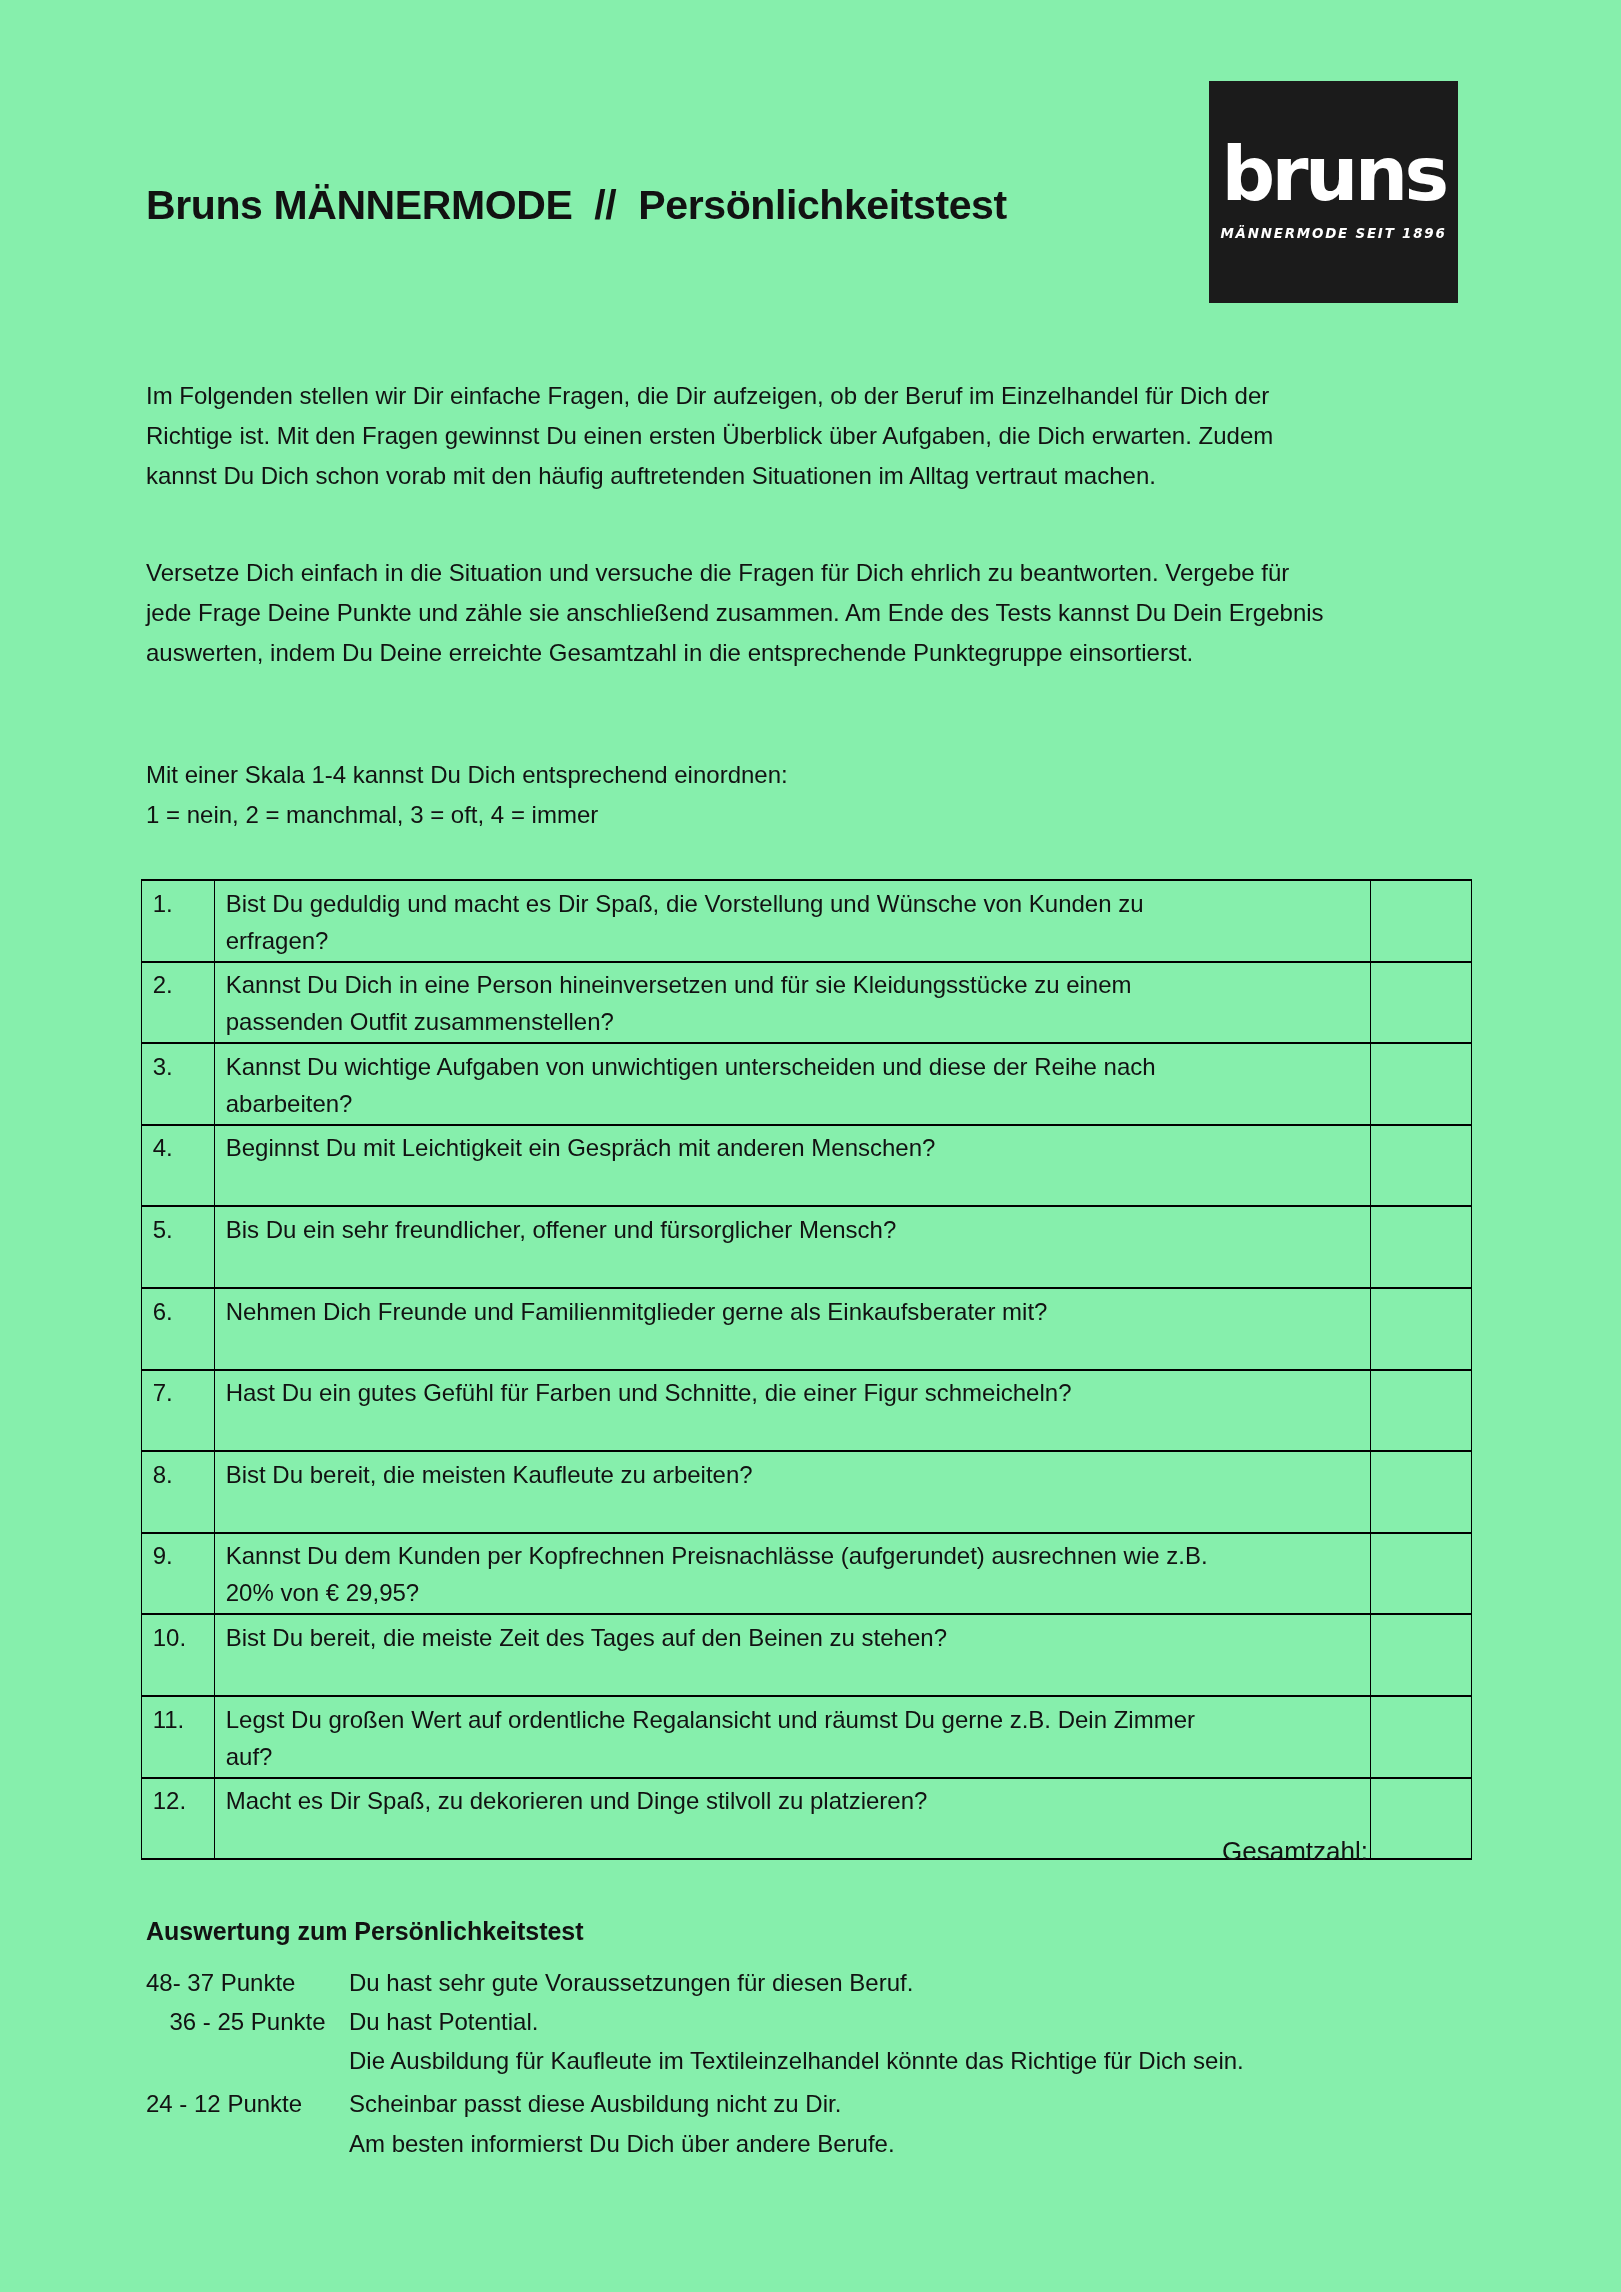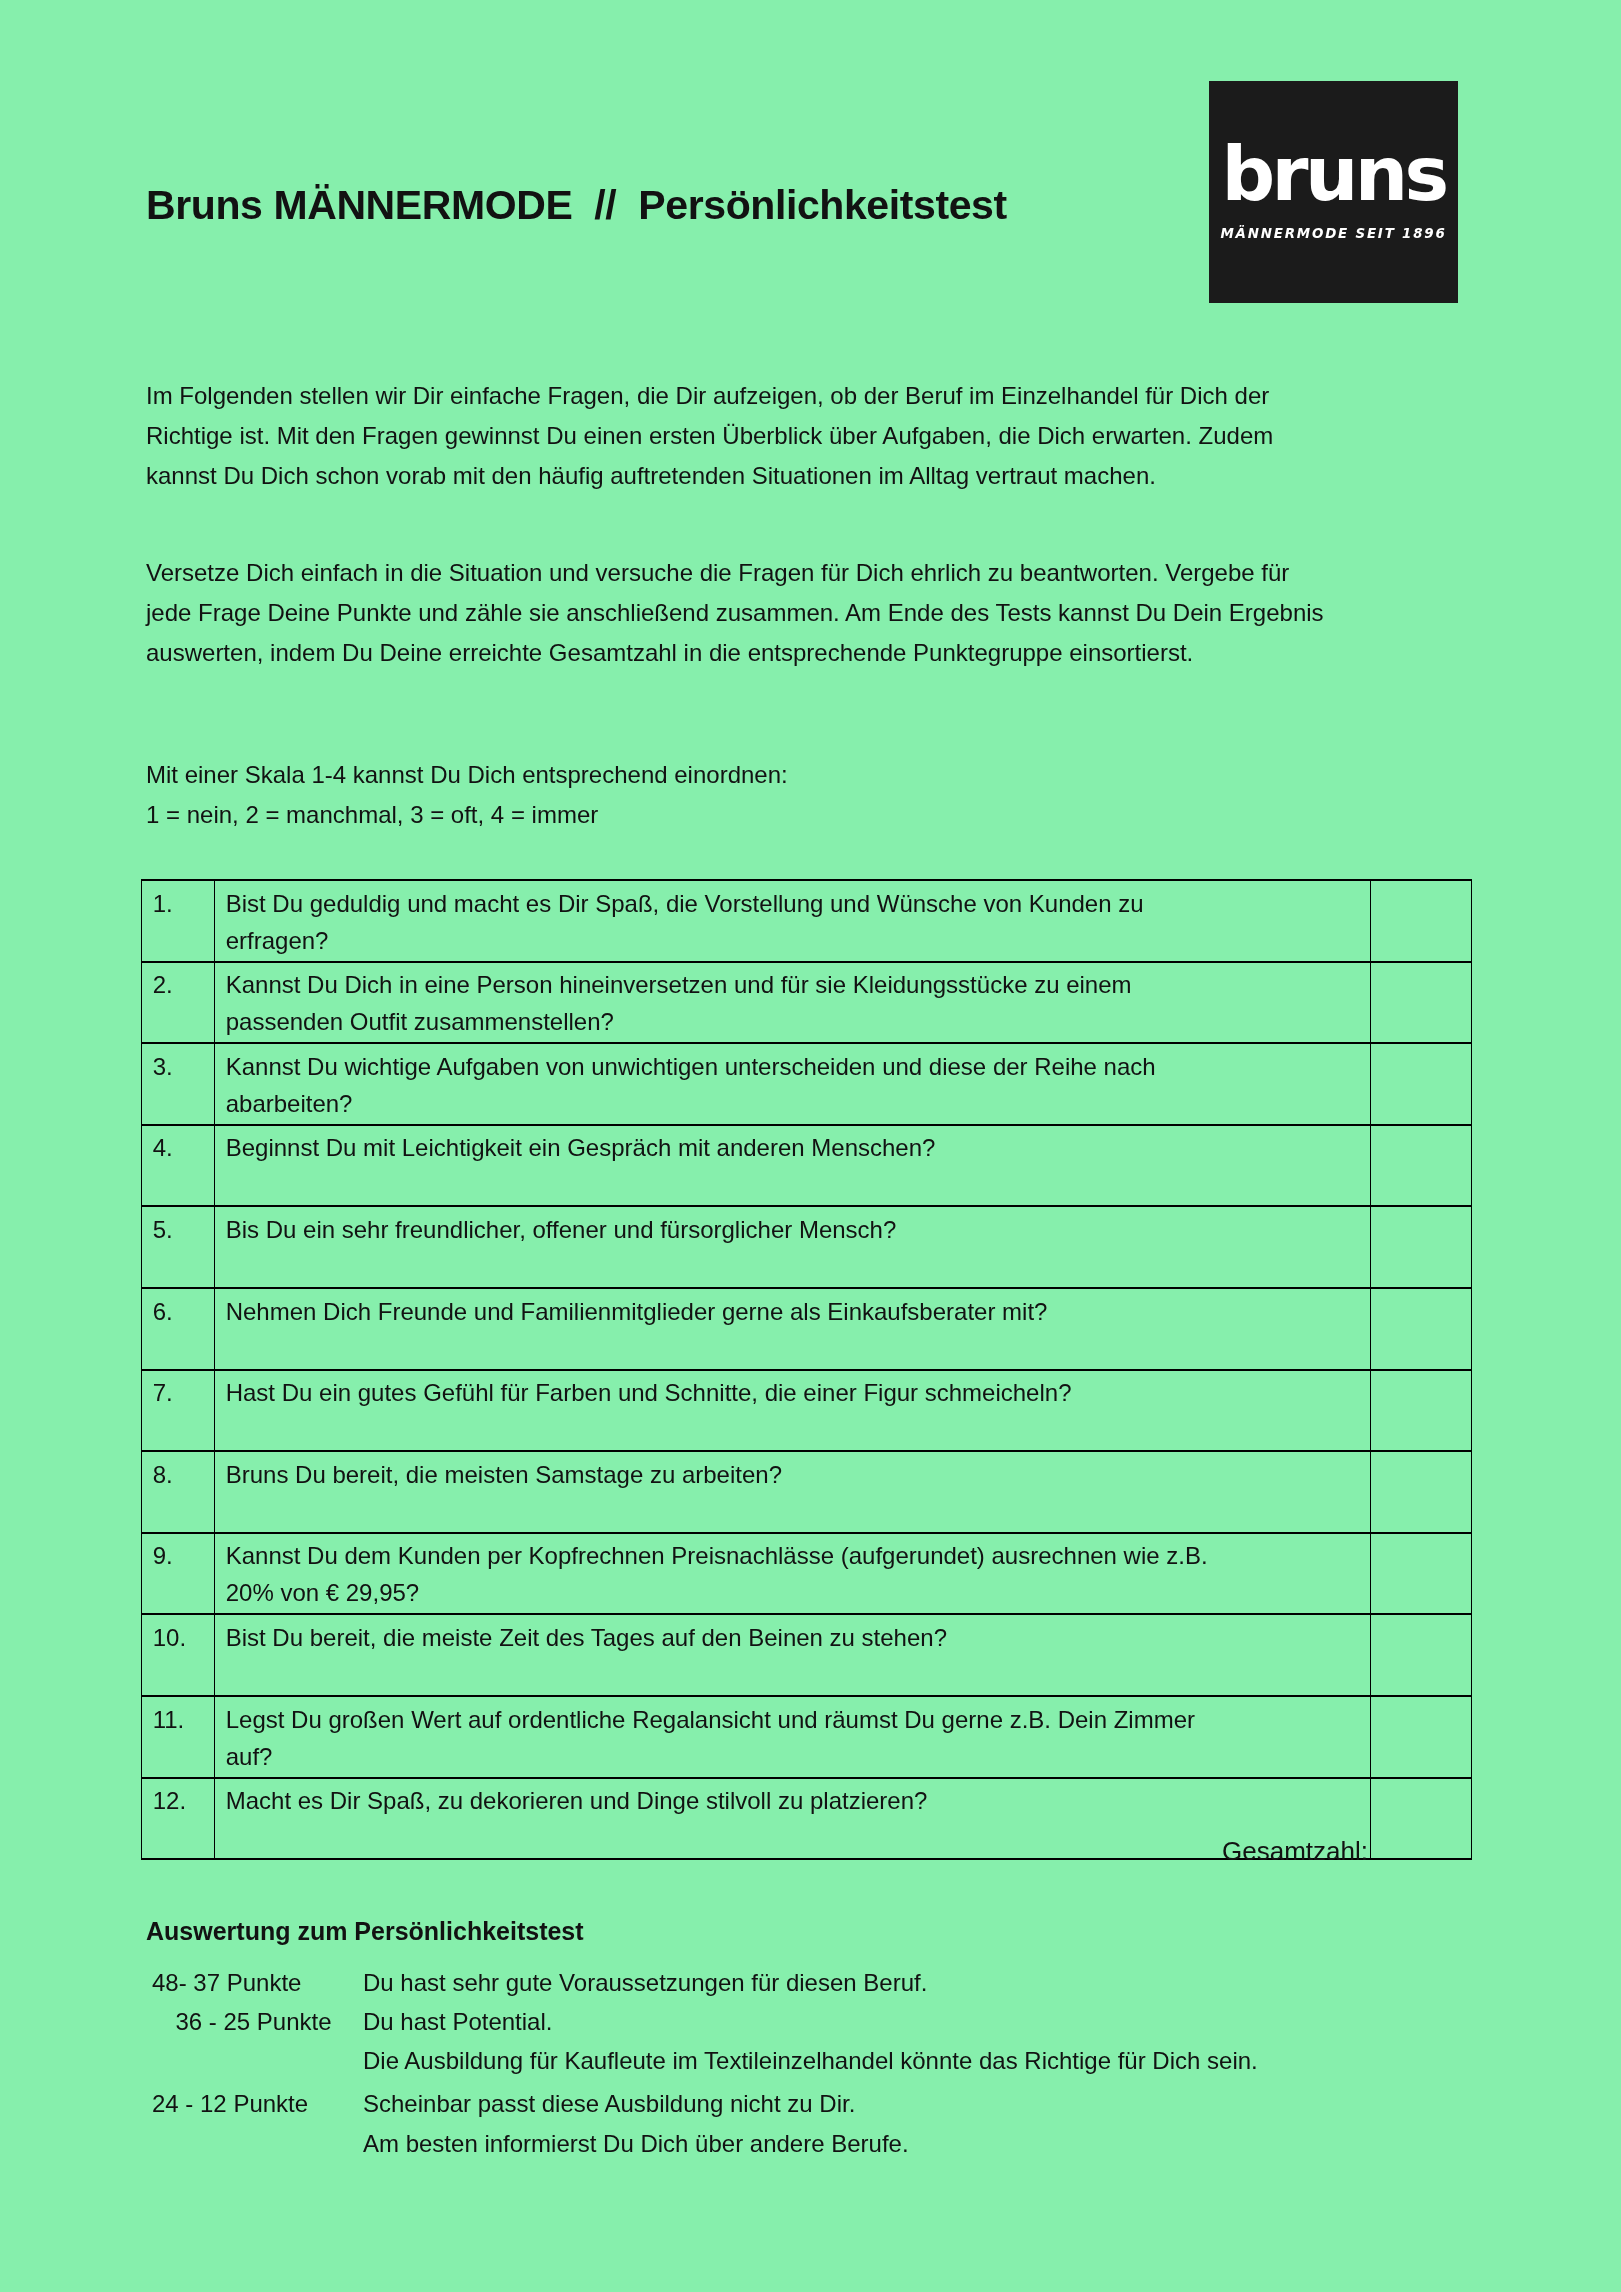--- a/index.html
+++ b/index.html
@@ -97,26 +97,25 @@
 
   
   .eval-heading {
     position:absolute;
     left:146px; top:1917px;
     font-size:25px;
     font-weight:bold;
   }
   .eval-row {
     position:absolute;
-    left:152px;
+    left:146px;
     display:flex;
     font-size:24px;
     line-height:30px;
     white-space:nowrap;
-    gap:8px;
   }
   .eval-row .range { width:203px; flex:none; }
   .eval-row-0 { top:1968px; }
   .eval-row-1 { top:2007px;text-align:center; }
   .eval-row-2 { top:2046px; }
   .eval-row-3 { top:2089px; }
   .eval-row-4 { top:2129px; }
 </style>
 </head>
 <body>
@@ -179,21 +178,21 @@
         <td>Nehmen Dich Freunde und Familienmitglieder gerne als Einkaufsberater mit?</td>
         <td></td>
       </tr>
       <tr>
         <td>7.</td>
         <td>Hast Du ein gutes Gefühl für Farben und Schnitte, die einer Figur schmeicheln?</td>
         <td></td>
       </tr>
       <tr>
         <td>8.</td>
-        <td>Bruns Du bereit, die meisten Samstage zu arbeiten?</td>
+        <td>Bist Du bereit, die meisten Kaufleute zu arbeiten?</td>
         <td></td>
       </tr>
       <tr>
         <td>9.</td>
         <td>Kannst Du dem Kunden per Kopfrechnen Preisnachlässe (aufgerundet) ausrechnen wie z.B.
 20% von € 29,95?</td>
         <td></td>
       </tr>
       <tr>
         <td>10.</td>

